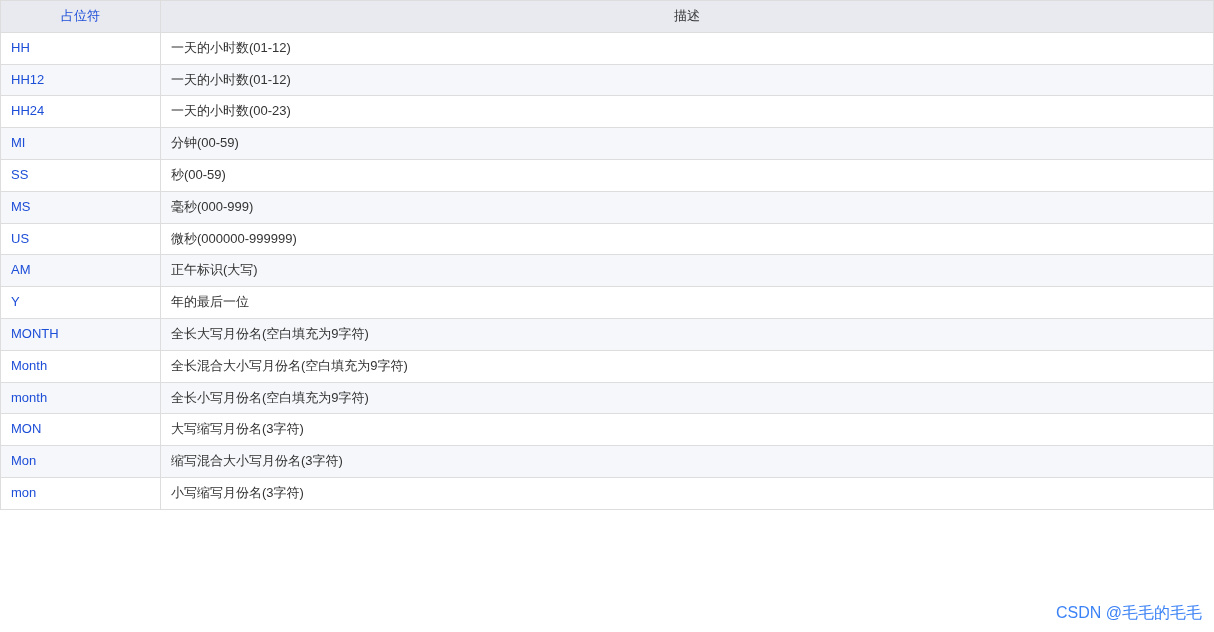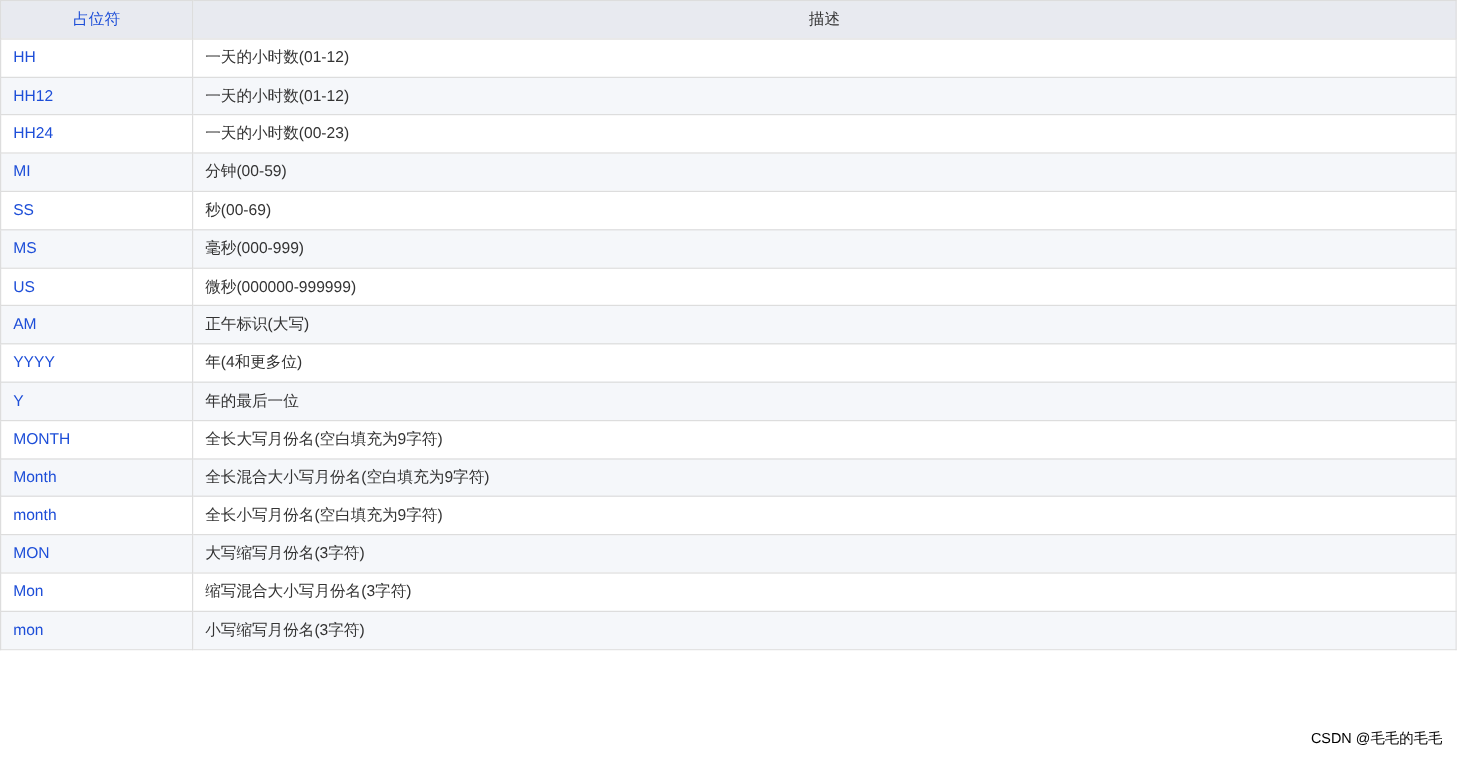--- a/index.html
+++ b/index.html
@@ -34,22 +34,22 @@
       color: #1d4ed8;
       font-weight: 500;
     }
     .col-desc {
       color: #333;
     }
     .watermark {
       position: fixed;
       bottom: 8px;
       right: 12px;
-      font-size: 12px;
-      color: #000000;
+      font-size: 16px;
+      color: #3b82f6;
     }
   </style>
 </head>
 <body>
 
 <table>
   <thead>
     <tr>
       <th class="col-placeholder">占位符</th>
       <th class="col-desc">描述</th>
@@ -67,37 +67,33 @@
       <tr>
         <td class="col-placeholder">HH24</td>
         <td class="col-desc">一天的小时数(00-23)</td>
       </tr>
       <tr>
         <td class="col-placeholder">MI</td>
         <td class="col-desc">分钟(00-59)</td>
       </tr>
       <tr>
         <td class="col-placeholder">SS</td>
-        <td class="col-desc">秒(00-69)</td>
+        <td class="col-desc">秒(00-59)</td>
       </tr>
       <tr>
         <td class="col-placeholder">MS</td>
         <td class="col-desc">毫秒(000-999)</td>
       </tr>
       <tr>
         <td class="col-placeholder">US</td>
         <td class="col-desc">微秒(000000-999999)</td>
       </tr>
       <tr>
         <td class="col-placeholder">AM</td>
         <td class="col-desc">正午标识(大写)</td>
-      </tr>
-      <tr>
-        <td class="col-placeholder">YYYY</td>
-        <td class="col-desc">年(4和更多位)</td>
       </tr>
       <tr>
         <td class="col-placeholder">Y</td>
         <td class="col-desc">年的最后一位</td>
       </tr>
       <tr>
         <td class="col-placeholder">MONTH</td>
         <td class="col-desc">全长大写月份名(空白填充为9字符)</td>
       </tr>
       <tr>

